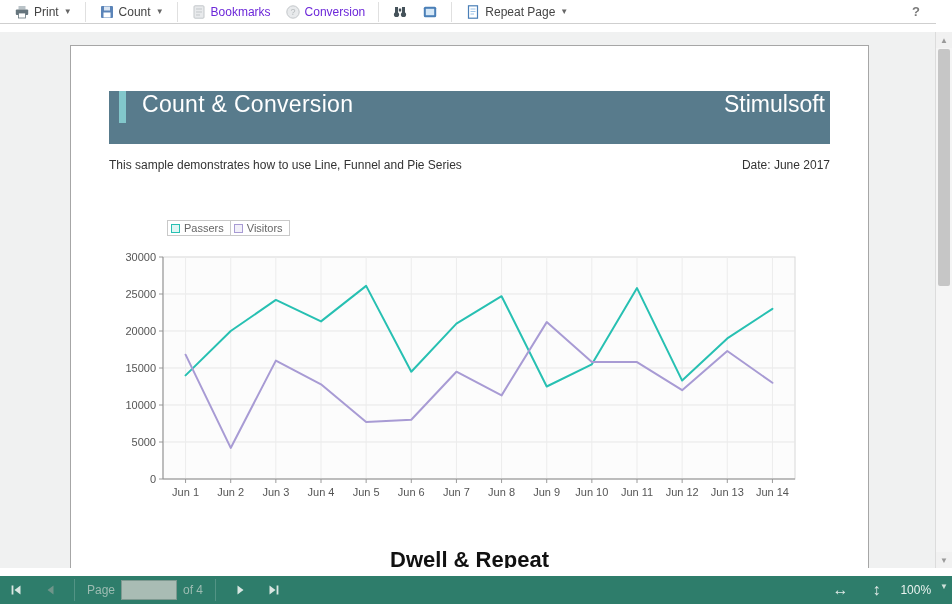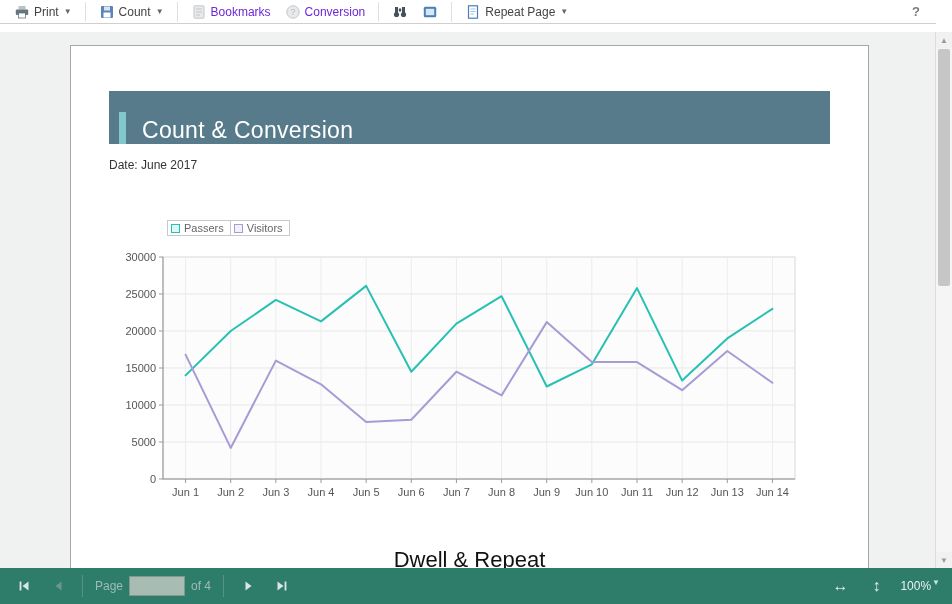--- a/index.html
+++ b/index.html
@@ -27,42 +27,42 @@
   .viewer {
     position:absolute; top:32px; bottom:36px; left:0; right:0;
     background:#f0f1f1; overflow:hidden;
   }
   .report-page {
     position:absolute; left:70px; top:13px; width:799px; height:662px;
     background:#ffffff; border:1px solid #a6a6a6;
   }
   .rp-header {
     margin:45px 38px 0 38px; height:53px;
-    display:flex; align-items:flex-end; padding:0 5px 0 10px;
+    display:flex; align-items:flex-start; padding:0 5px 0 10px;
     color:#fff;
   }
   .rp-accent { width:7px; height:32px; margin-right:16px; }
   .rp-title { font-size:23px; font-weight:400; letter-spacing:0.3px; }
   .rp-brand { margin-left:auto; font-size:23px; font-weight:400; }
   .rp-subrow {
     margin:14px 38px 0 38px; display:flex; justify-content:space-between;
     font-size:12px; color:#333;
   }
   .legend { margin:48px 0 0 96px; display:flex; }
   .legend-item {
     display:flex; align-items:center; gap:4px; border:1px solid #c9c9c9;
     background:#fff; padding:1px 6px 1px 3px; font-size:11px; color:#666;
   }
   .legend-item + .legend-item { margin-left:-1px;text-align:center; }
   .chip { width:9px; height:9px; border:1px solid; display:inline-block; }
   .chart-wrap { margin:13px 0 0 40px; }
   .chart-svg { display:block; }
   svg text { font-family:"Liberation Sans", sans-serif; }
   .rp-next-title {
-    margin-top:40px; text-align:center; font-size:22px; color:#111; font-weight:400;
+    margin-top:40px; text-align:center; font-size:22px; color:#111; font-weight:700;
   }
 
   
   .vscroll {
     position:absolute; top:0; bottom:0; right:0; width:17px;
     background:#f5f5f5; border-left:1px solid #dcdcdc;
   }
   .vs-btn {
     position:absolute; left:0; right:0; height:16px; display:flex;
     align-items:center; justify-content:center; font-size:8px; color:#9a9a9a;
@@ -70,34 +70,34 @@
   }
   .vs-up { top:0; }
   .vs-down { bottom:0; }
   .vs-thumb {
     position:absolute; left:2px; right:2px; top:17px; height:237px;
     background:#c6c6c6; border-radius:2px;
   }
 
   
   .statusbar {
-    position:absolute; bottom:0; left:0; right:0; height:36px;
-    display:flex; align-items:center; padding:0 12px; gap:10px;
+    position:absolute; bottom:0; left:0; right:0; height:28px;
+    display:flex; align-items:center; padding:0 4px; gap:10px;
     font-size:12px;
   }
   .sb-btn { display:flex; align-items:center; justify-content:center; width:24px; height:24px; }
   .sb-sep { width:1px; height:22px; background:rgba(255,255,255,0.18); margin:0 2px; }
   .sb-pagegrp { display:flex; align-items:center; gap:6px; color:#9dbcb2; }
   .page-input {
     width:56px; height:20px; border:1px solid #7d9990; background:#a9bcb4;
     color:#2b4a41; font-size:12px; padding:0 4px; outline:none;
   }
   .sb-right { margin-left:auto; display:flex; align-items:center; gap:12px; }
   .sb-arrow-glyph { font-size:16px; color:#dfe9e6; font-weight:bold; line-height:1; }
-  .sb-zoom { display:flex; align-items:flex-start; gap:0; color:#e9f2ef; }
+  .sb-zoom { display:flex; align-items:flex-start; gap:8px; color:#e9f2ef; }
   .sb-zoom .caret { color:#cfe0da; }
 </style>
 </head>
 <body>
 
 <div class="toolbar">
   <div class="tb-btn">
     <span class="tb-icon">
       <svg width="16" height="16" viewBox="0 0 16 16">
           <rect x="4.5" y="2" width="7" height="3.5" fill="#b9c2c7"></rect>
@@ -174,22 +174,24 @@
     <span class="caret">▼</span>
   </div>
   <div class="tb-help">?</div>
 </div>
 
 <div class="viewer" style="background: rgb(240, 241, 241);">
   <div class="report-page">
     <div class="rp-header" style="background: rgb(88, 123, 140);">
       <div class="rp-accent" style="background: rgb(130, 199, 203);"></div>
       <div class="rp-title">Count &amp; Conversion</div>
+      <div class="rp-brand">Stimulsoft</div>
     </div>
     <div class="rp-subrow">
+      <span>This sample demonstrates how to use Line, Funnel and Pie Series</span>
       <span>Date: June 2017</span>
     </div>
     <div class="legend">
         <div class="legend-item">
           <span class="chip" style="border-color: rgb(39, 192, 178); background: rgba(39, 192, 178, 0.15);"></span>
           <span>Passers</span>
         </div>
         <div class="legend-item">
           <span class="chip" style="border-color: rgb(168, 155, 212); background: rgba(168, 155, 212, 0.15);"></span>
           <span>Visitors</span>

